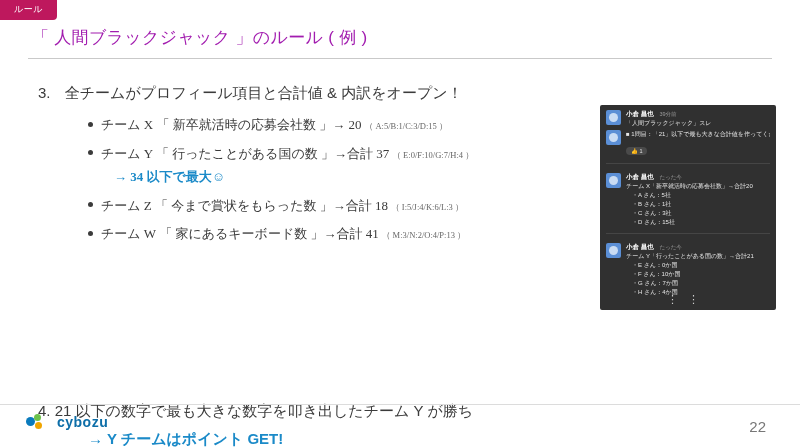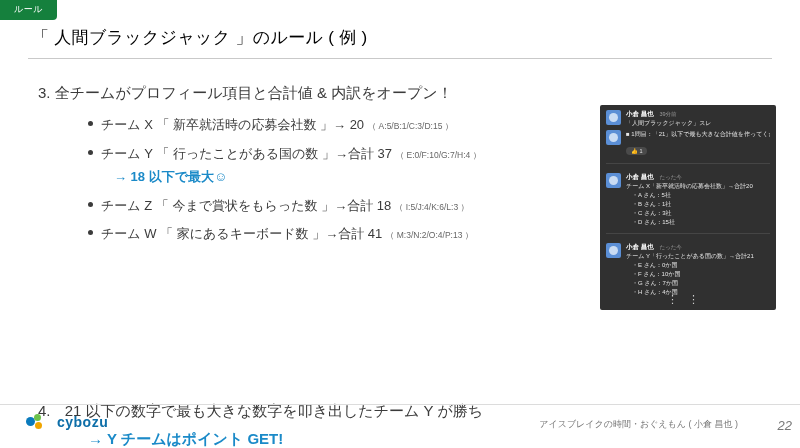--- a/index.html
+++ b/index.html
@@ -9,49 +9,49 @@
     font-family:"Liberation Sans","DejaVu Sans",sans-serif;
     color:#333333;
     overflow:hidden;
     position:relative;
   }
   .slide{position:relative;width:800px;height:448px;}
 
   
   .tag{
     position:absolute;left:0;top:0;
-    background:#15803d;
+    background:#be185d;
     color:#ffffff;
     font-size:9px;
     padding:3px 14px 4px 14px;
     border-bottom-right-radius:4px;
     letter-spacing:0.5px;
   }
 
   
   .title{
     position:absolute;left:32px;top:26px;
-    font-size:17px;color:#000000;
+    font-size:17px;color:#a21caf;
     letter-spacing:0.3px;
   }
   .title-rule{
     position:absolute;left:28px;top:58px;width:744px;height:1px;
     background:#c9c9c9;
   }
 
   
   .content{position:absolute;left:30px;top:72px;width:560px;}
 
   .item3{
     position:absolute;left:8px;top:12px;
     font-size:15px;color:#3b3b3b;
   }
 
   .bullets{position:absolute;left:58px;top:44px;width:520px;}
-  .bl{position:relative;margin-bottom:11px;font-size:13px;color:#3b3b3b;line-height:1.35;}
+  .bl{position:relative;margin-bottom:11px;font-size:13px;color:#3b3b3b;line-height:1.35;font-family:Liberation Serif, serif;}
   .dot{
     display:inline-block;width:5px;height:5px;border-radius:50%;
     background:#3b3b3b;vertical-align:middle;margin-right:8px;
     position:relative;top:-2px;
   }
   .paren{font-size:8.5px;color:#666666;}
   .sub-note{
     display:block;margin-top:6px;margin-left:26px;
     font-size:13px;color:#1b8ac8;font-weight:bold;
   }
@@ -99,67 +99,67 @@
   .logo{position:absolute;left:26px;top:414px;display:flex;align-items:center;}
   .logo-mark{position:relative;width:26px;height:16px;margin-right:5px;}
   .logo-mark i{position:absolute;border-radius:50%;display:block;}
   .lm1{left:0;top:3px;width:9px;height:9px;background:#0a7bbd;}
   .lm2{left:8px;top:0;width:7px;height:7px;background:#6cc24a;}
   .lm3{left:9px;top:8px;width:7px;height:7px;background:#f0a500;}
   .logo-text{font-size:14px;color:#0d6ea8;font-weight:bold;letter-spacing:0.5px;}
   .footer-right{
     position:absolute;right:62px;top:418px;font-size:9px;color:#777777;
   }
-  .page-num{position:absolute;right:8px;top:418px;font-size:13px;color:#777777;font-style:italic;}
+  .page-num{position:absolute;right:34px;top:418px;font-size:15px;color:#777777;}
 </style>
 </head>
 <body>
 
 <div class="slide">
 
   <div class="tag">ルール</div>
 
   <div class="title">「 人間ブラックジャック 」のルール ( 例 )</div>
   <div class="title-rule"></div>
 
   <div class="content">
 
     <div class="item3">
       <span>3.</span>
-      <span style="margin-left:0">全チームがプロフィール項目と合計値 &amp; 内訳をオープン！</span>
+      <span style="margin-left:10px">全チームがプロフィール項目と合計値 &amp; 内訳をオープン！</span>
     </div>
 
     <div class="bullets">
 
       <div class="bl">
         <span class="dot"></span><span>チーム X 「 新卒就活時の応募会社数 」→ 20</span>
         <span class="paren">（ A:5/B:1/C:3/D:15 ）</span>
       </div>
 
       <div class="bl">
         <span class="dot"></span><span>チーム Y 「 行ったことがある国の数 」→合計 37</span>
         <span class="paren">（ E:0/F:10/G:7/H:4 ）</span>
-        <span class="sub-note"><span>→ 18 以下で最大</span><span class="emoji">☺</span></span>
+        <span class="sub-note"><span>→ 34 以下で最大</span><span class="emoji">☺</span></span>
       </div>
 
       <div class="bl">
         <span class="dot"></span><span>チーム Z 「 今まで賞状をもらった数 」→合計 18</span>
         <span class="paren">（ I:5/J:4/K:6/L:3 ）</span>
       </div>
 
       <div class="bl">
         <span class="dot"></span><span>チーム W 「 家にあるキーボード数 」→合計 41</span>
         <span class="paren">（ M:3/N:2/O:4/P:13 ）</span>
       </div>
 
     </div>
 
     <div class="item4">
       <span>4.</span>
-      <span style="margin-left:10px">21 以下の数字で最も大きな数字を叩き出したチーム Y が勝ち</span>
+      <span style="">21 以下の数字で最も大きな数字を叩き出したチーム Y が勝ち</span>
     </div>
     <div class="item4-sub">→ Y チームはポイント GET!</div>
 
   </div>
 
   <div class="chat">
 
     <div class="msg">
       <div class="avatar"></div>
       <div class="msg-body">
@@ -218,16 +218,15 @@
 
   <div class="footer-rule"></div>
   <div class="logo">
     <span class="logo-mark">
       <i class="lm1"></i>
         <i class="lm2"></i>
         <i class="lm3"></i>
     </span>
     <span class="logo-text">cybozu</span>
   </div>
-  <div class="footer-right">アイスブレイクの時間・おぐえもん ( 小倉 昌也 )</div>
   <div class="page-num">22</div>
 
 </div>
 
 </body></html>

